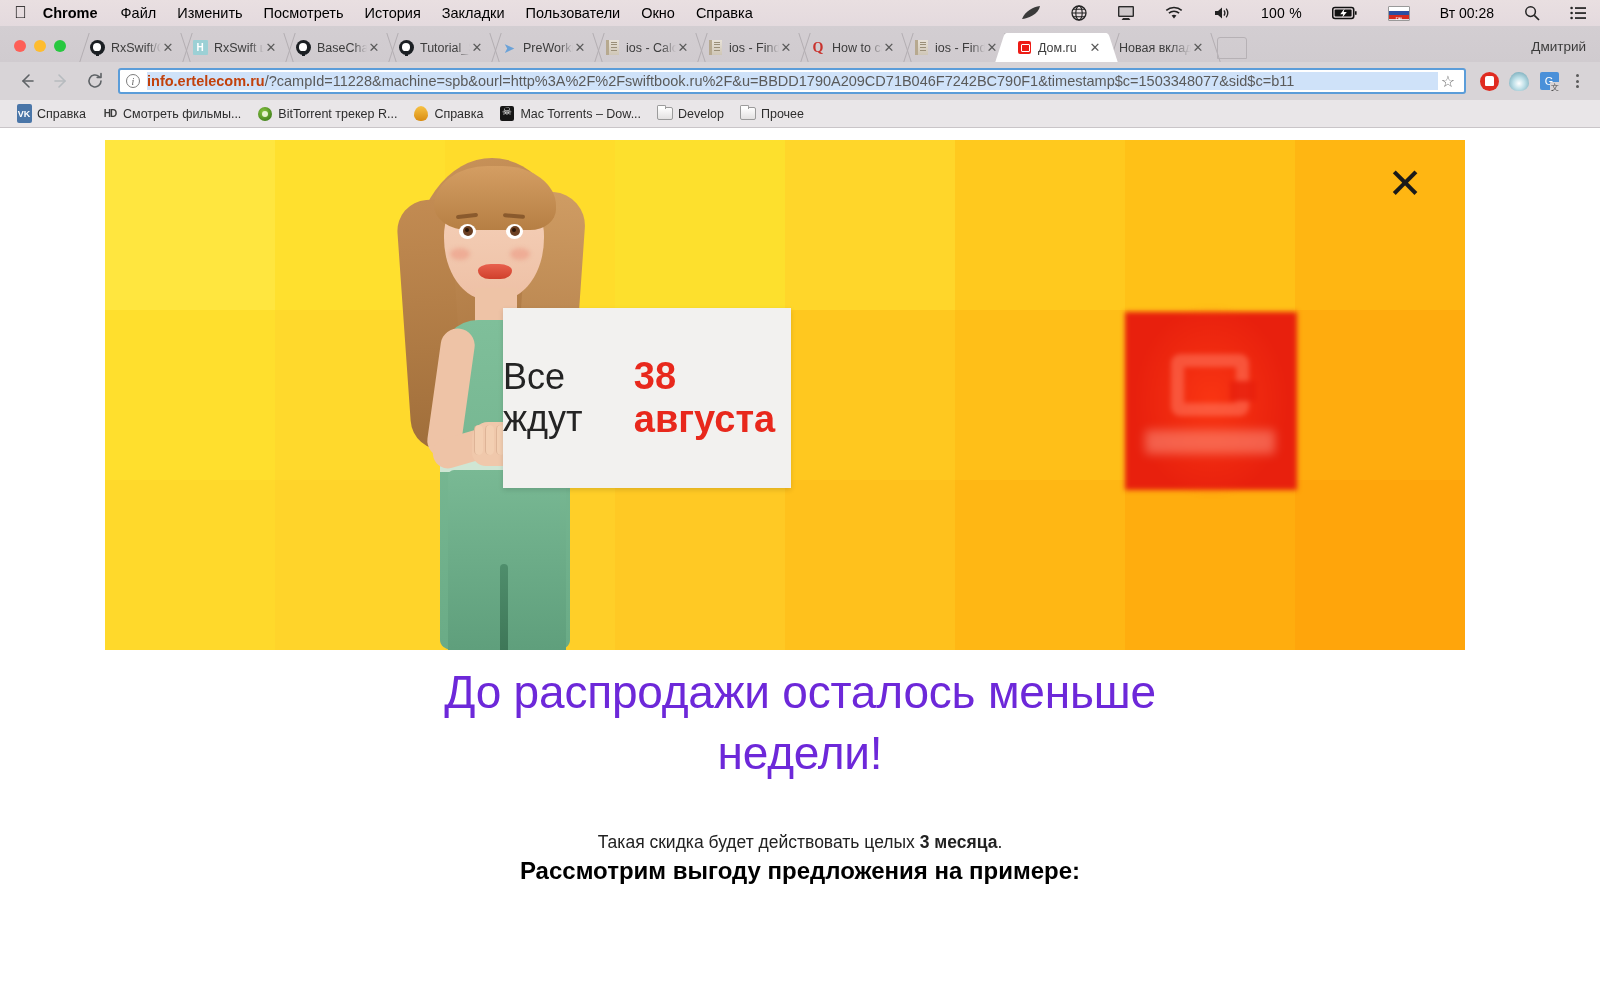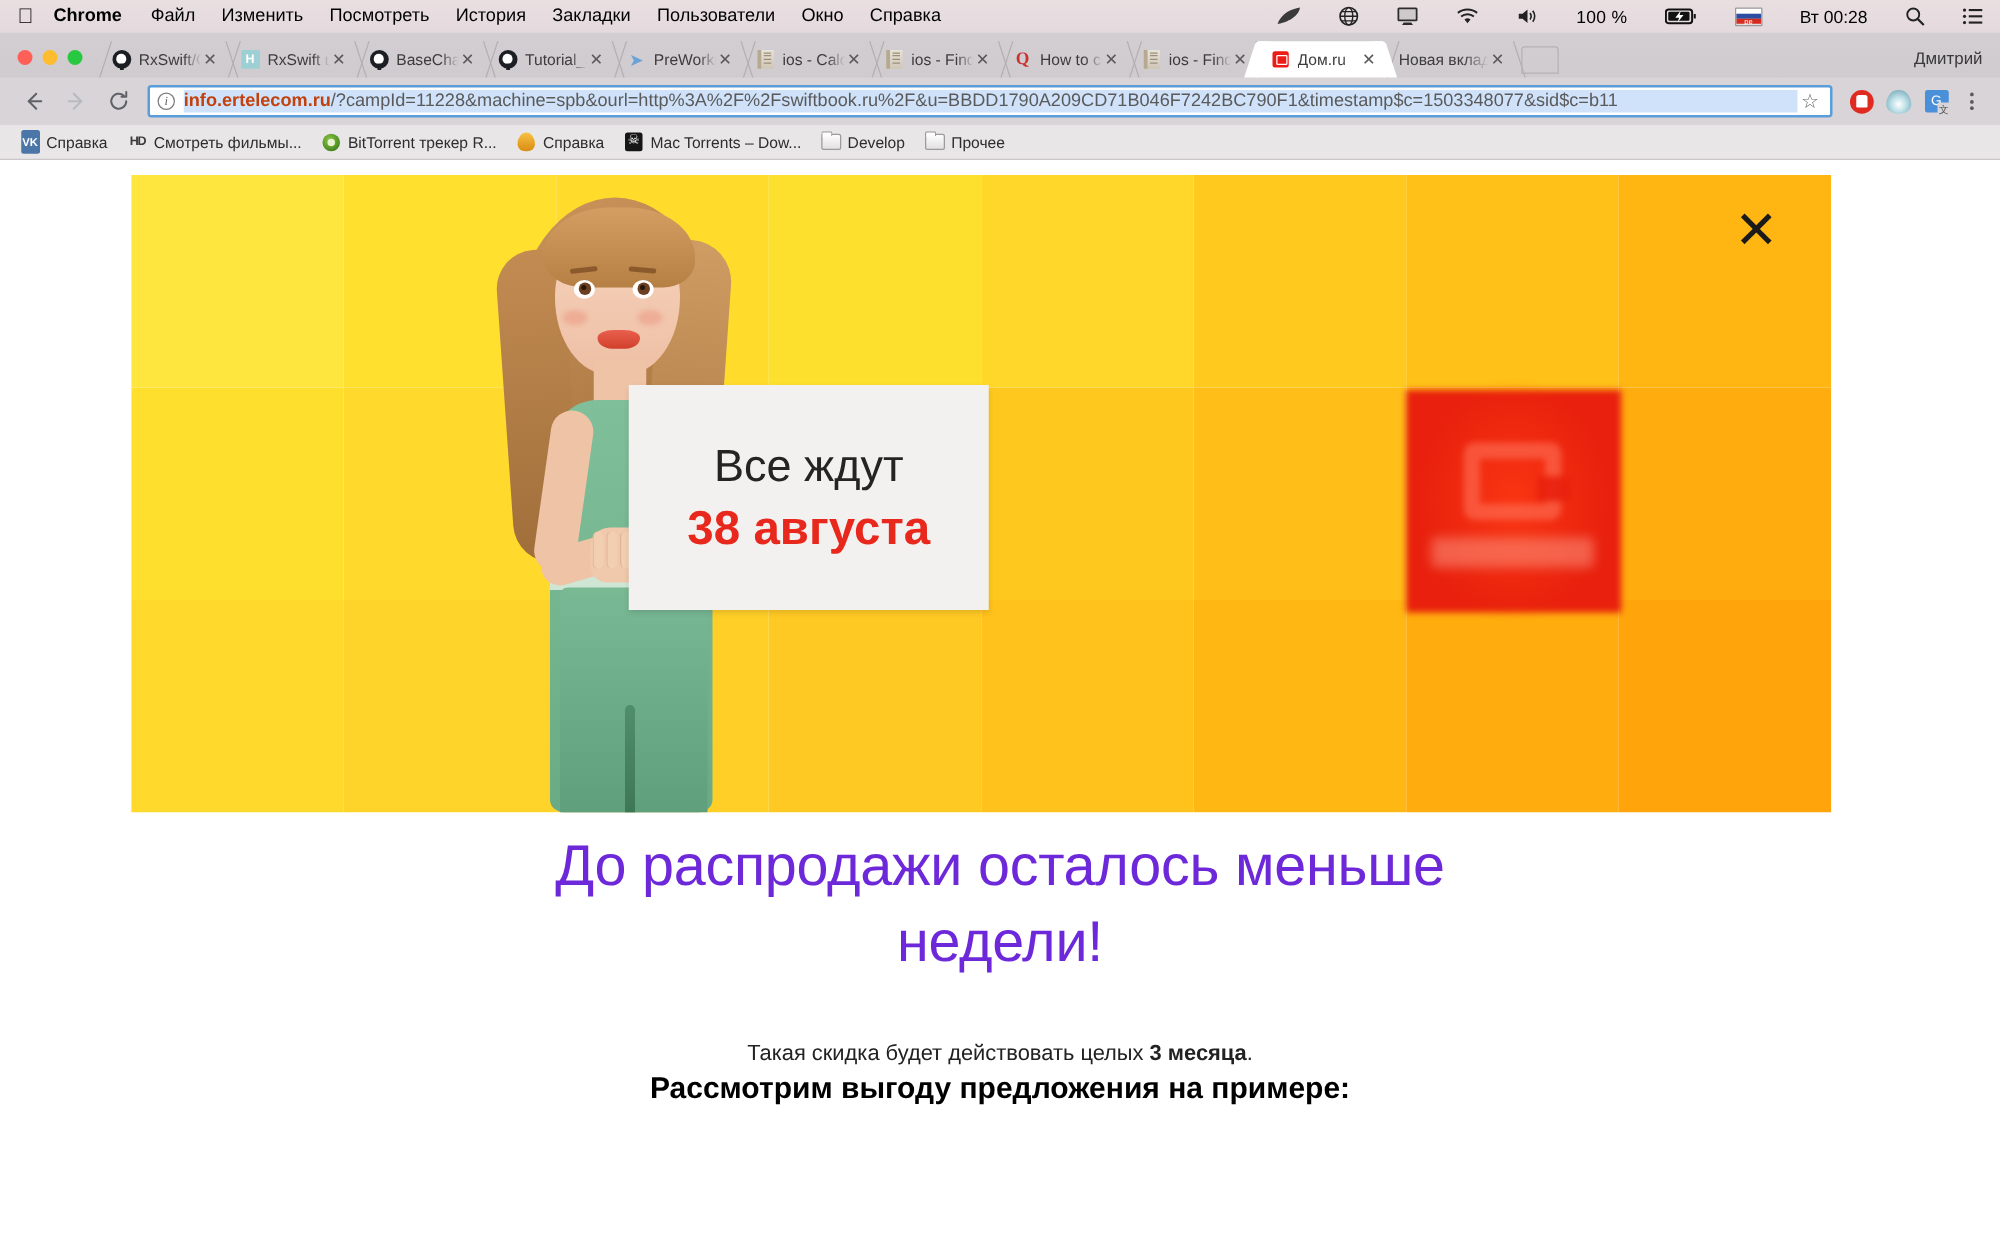--- a/index.html
+++ b/index.html
@@ -203,21 +203,21 @@
   .w-hand-l { position: absolute; left: 112px; top: 282px; width: 52px; height: 44px; background: #f0c8ab; border-radius: 16px 20px 14px 14px; z-index: 5; }
   .w-hand-l i { position: absolute; top: 3px; width: 9px; height: 30px; background: #f3cfb2; border-radius: 6px; border-left: 1px solid rgba(190,140,110,0.4); }
   .w-hand-r { position: absolute; left: 186px; top: 280px; width: 56px; height: 42px; background: #f0c8ab; border-radius: 14px 18px 14px 14px; z-index: 5; }
   .w-hand-r i { position: absolute; top: 3px; width: 9px; height: 30px; background: #f3cfb2; border-radius: 6px; border-left: 1px solid rgba(190,140,110,0.4); }
   .w-nail { position: absolute; width: 7px; height: 7px; background: #e0826e; border-radius: 3px; top: 1px; }
 
   .sign {
     position: absolute; left: 398px; top: 168px; width: 288px; height: 180px;
     background: #f2f1ef; z-index: 4;
     box-shadow: 0 2px 5px rgba(0,0,0,0.13);
-    display: flex; flex-direction: column; align-items: center; justify-content: center;
+    display: flex; align-items: center; justify-content: center;
     gap: 8px;
   }
   .sign .l1 { font-size: 36px; color: #242424; font-family: "Liberation Sans", sans-serif; }
   .sign .l2 { font-size: 38px; color: #e8281c; font-weight: bold; }
 
   .content { position: absolute; left: 0; right: 0; top: 534px; text-align: center; }
   .headline {
     font-size: 46px; line-height: 1.33; color: #6d28d9; font-weight: 400;
     max-width: 760px; margin: 0 auto; letter-spacing: -0.2px;
   }

